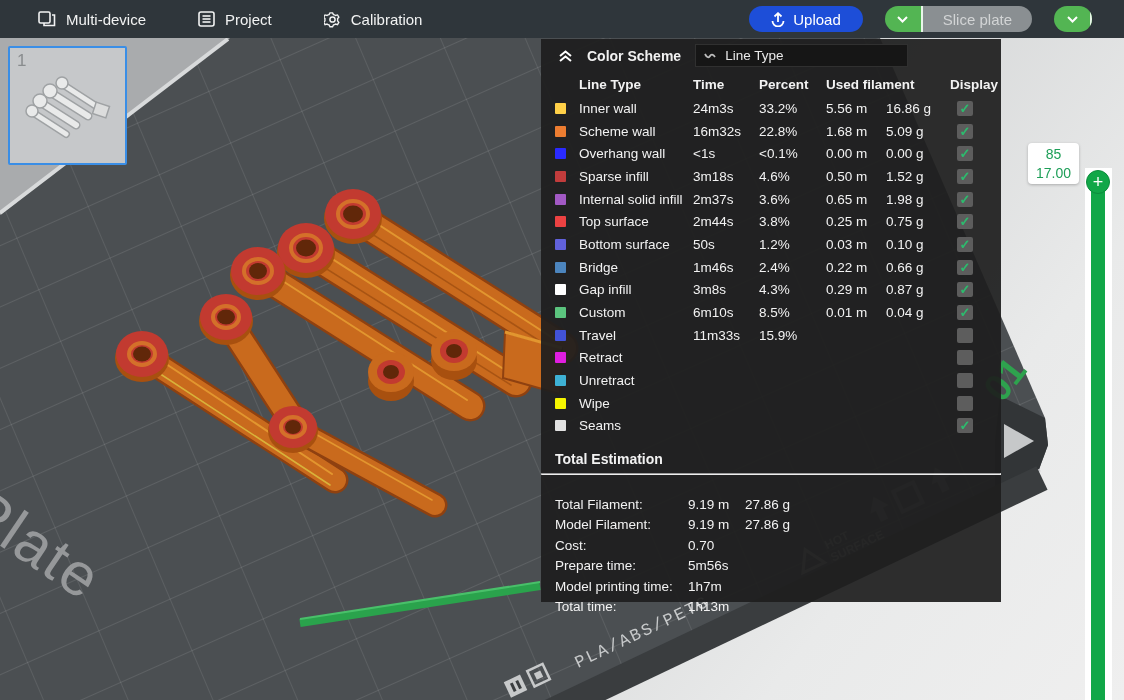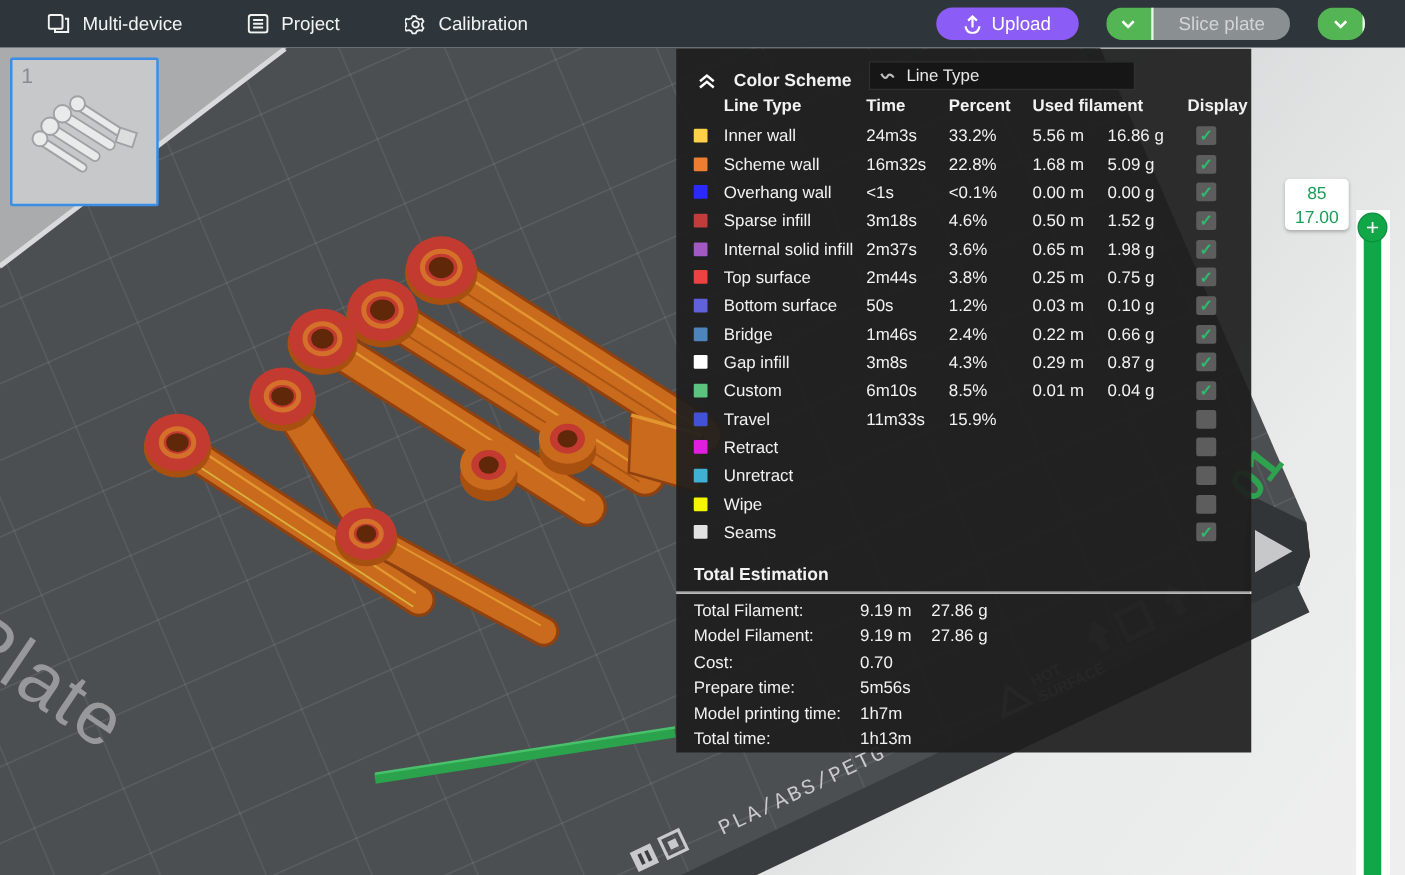--- a/index.html
+++ b/index.html
@@ -9,21 +9,21 @@
   
   .toolbar {
     position:absolute; top:0; left:0; width:1124px; height:38px;
     background:#2f363b; display:flex; align-items:center; z-index:50;
   }
   .tabs { display:flex; align-items:center; gap:52px; padding-left:38px; }
   .tab { display:flex; align-items:center; gap:10px; color:#f2f3f3; font-size:15px; cursor:pointer; }
   .tab svg { display:block; }
   .actions { margin-left:auto; display:flex; align-items:center; gap:22px; padding-right:32px; }
   .btn { height:26px; border-radius:13px; display:flex; align-items:center; font-size:15px; color:#fff; cursor:pointer; }
-  .btn-upload { background:#8b5cf6; padding:0 22px; gap:8px; }
+  .btn-upload { background:#1d4ed8; padding:0 22px; gap:8px; }
   .split { display:flex; height:26px; border-radius:13px; overflow:hidden; }
   .split .chev {
     width:38px; background:#53b553; display:flex; align-items:center; justify-content:center;
     border-right:2px solid #e9f6e9;
   }
   .split .lbl { display:flex; align-items:center; padding:0 20px; font-size:15px; }
   .split .lbl.green { background:#53b553; color:#fff; }
   .split .lbl.gray  { background:#8a8f92; color:#d2d4d5; }
 
   
@@ -38,41 +38,41 @@
     position:absolute; left:8px; top:8px; width:119px; height:119px;
     background:#c6c8ca; border:2px solid #3a8ee6; border-radius:2px; z-index:20; cursor:pointer;
   }
   .thumb .num { position:absolute; left:7px; top:3px; color:#898c8e; font-size:17px; }
 
   
   .panel {
     position:absolute; left:541px; top:1px; width:460px; height:563px;
     background:rgba(30,30,30,0.93); z-index:30; color:#f2f2f2;
   }
-  .panel-header { display:flex; align-items:flex-end; height:33px; padding:0 14px 0 17px; }
+  .panel-header { display:flex; align-items:center; height:33px; padding:0 14px 0 17px; }
   .collapse-icon { margin-right:14px; cursor:pointer; display:flex; }
   .panel-title { font-size:14px; font-weight:bold; }
   .mode-select {
     margin-left:14px; width:213px; height:23px; background:#161616; border:1px solid #303030;
     display:flex; align-items:center; padding:0 8px; gap:9px; color:#e8e8e8; font-size:13.5px; cursor:pointer;
   }
   .cols, .ltrow { display:grid; grid-template-columns:24px 114px 66px 67px 60px 60px 1fr; align-items:center; padding-left:14px; }
   .cols { height:25px; font-size:13.5px; font-weight:bold; }
   .ltrow { height:22.7px; font-size:13.5px; }
   .swatch { width:11px; height:11px; border-radius:1px; }
   .chk {
     width:16px; height:15px; border-radius:2px; background:#5d5d5d; margin-left:11px;
     display:flex; align-items:center; justify-content:center; cursor:pointer;
     color:transparent; font-size:13px; font-weight:bold; line-height:1;
   }
   .chk.on { color:#2dbb6e; }
   .totals-title { font-size:14px; font-weight:bold; padding:14px 0 6px 14px; }
   .totals-divider { border-top:1px solid rgba(255,255,255,0.55); margin:0; }
   .estrow { display:grid; grid-template-columns:133px 57px 1fr; padding-left:14px; height:20.4px; align-items:center; font-size:13.5px; }
-  .est-box { padding-top:3px; }
+  .est-box { padding-top:19px; }
 
   
   .slider-strip { position:absolute; left:1085px; top:130px; width:27px; height:532px; background:#ffffff; z-index:25; }
   .slider-fill  { position:absolute; left:1091px; top:144px; width:14px; height:518px; background:#11a748; z-index:26; cursor:pointer; }
   .slider-handle {
     position:absolute; left:1086px; top:132px; width:24px; height:24px; border-radius:50%;
     background:#11a748; border:1px solid #0c8c3c; z-index:27; color:#fff; font-size:18px;
     display:flex; align-items:center; justify-content:center; line-height:1; cursor:grab;
   }
   .slider-tip {

